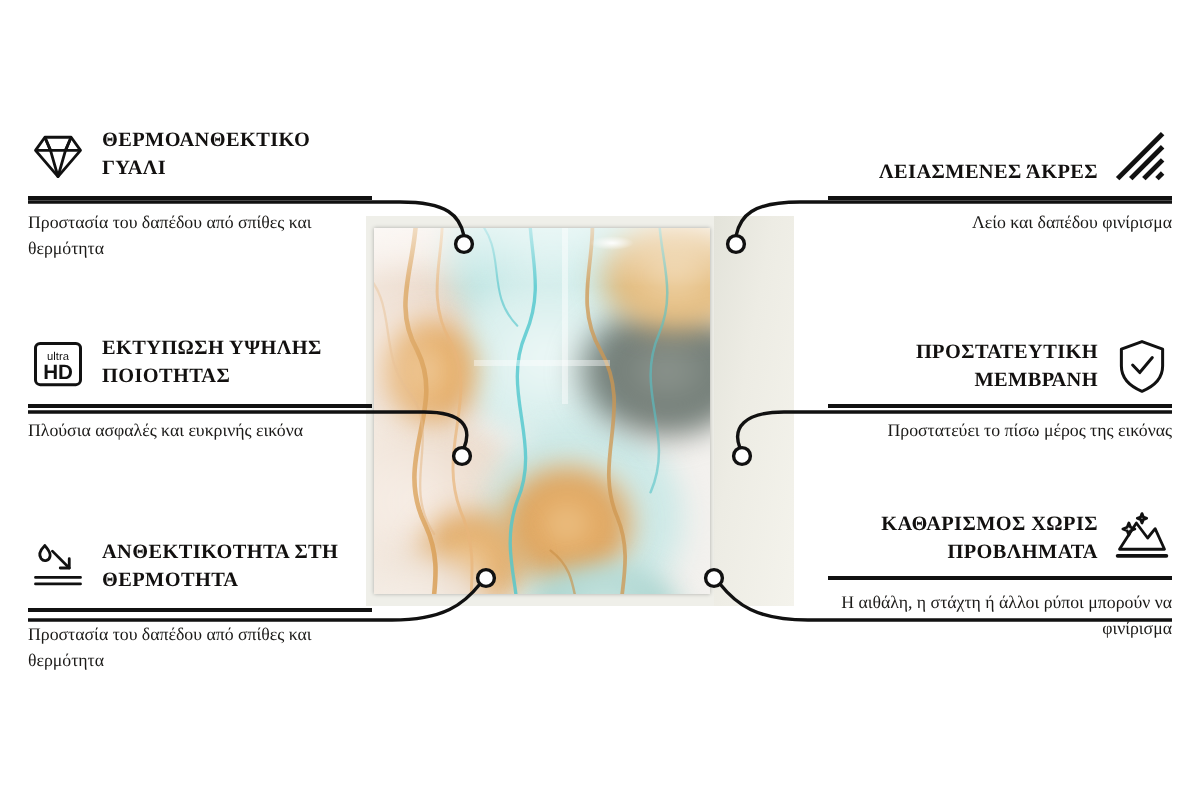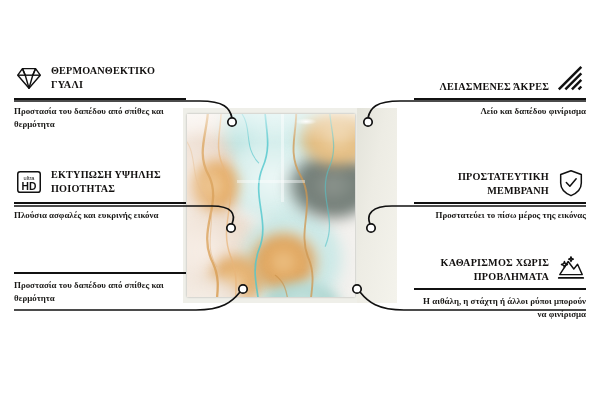--- a/index.html
+++ b/index.html
@@ -51,21 +51,21 @@
 
   .head{display:flex;align-items:center;gap:7px;min-height:32px;}
   .feat.right .head{flex-direction:row-reverse;align-items:flex-end;}
   .title{
     font-size:10.2px;font-weight:bold;letter-spacing:.2px;
     line-height:1.38;color:#12100f;text-transform:uppercase;
   }
   .icon{width:30px;height:30px;flex:0 0 30px;display:block;}
   .rule{height:1.6px;background:#111;margin:4px 0 5px 0;width:100%;}
   .desc{
-    font-size:8.9px;line-height:1.45;color:#1b1a18;font-weight:bold;
+    font-size:8.9px;line-height:1.45;color:#1b1a18;
   }
 
   
   .wires{position:absolute;left:0;top:0;width:600px;height:400px;pointer-events:none;}
 </style>
 </head>
 <body>
 
 <div class="stage">
 
@@ -148,20 +148,31 @@
         <text x="16" y="14" text-anchor="middle" font-family="Liberation Sans, sans-serif" font-size="6" fill="#111">ultra</text>
         <text x="16" y="24" text-anchor="middle" font-family="Liberation Sans, sans-serif" font-size="11" font-weight="bold" fill="#111">HD</text>
       </svg>
       <div class="title">ΕΚΤΥΠΩΣΗ ΥΨΗΛΗΣ ΠΟΙΟΤΗΤΑΣ</div>
     </div>
     <div class="rule"></div>
     <div class="desc">Πλούσια ασφαλές και ευκρινής εικόνα</div>
   </div>
 
   <div class="feat left" style="top:268px;">
+    <div class="head">
+      <svg class="icon" viewBox="0 0 32 32">
+        <g fill="none" stroke="#111" stroke-width="1.5" stroke-linecap="round" stroke-linejoin="round">
+          <path d="M9,4 C6.5,6.5 5.5,9 7,11 C8.6,13 11.5,12 11.8,9.5 C12,7.5 10.6,6.2 9,4 Z"></path>
+          <path d="M13,7 L22,16"></path>
+          <path d="M22,16 L22,11 M22,16 L17.2,16"></path>
+          <path d="M4,21 L28,21 M4,24.5 L28,24.5"></path>
+        </g>
+      </svg>
+      <div class="title">ΑΝΘΕΚΤΙΚΟΤΗΤΑ ΣΤΗ ΘΕΡΜΟΤΗΤΑ</div>
+    </div>
     <div class="rule"></div>
     <div class="desc">Προστασία του δαπέδου από σπίθες και θερμότητα</div>
   </div>
 
   <div class="feat right" style="top:62px;">
     <div class="head">
       <svg class="icon" viewBox="0 0 32 32">
         <g stroke="#111" stroke-width="2.6">
           <path d="M3,27 L27,3"></path>
           <path d="M10,27 L27,10"></path>

